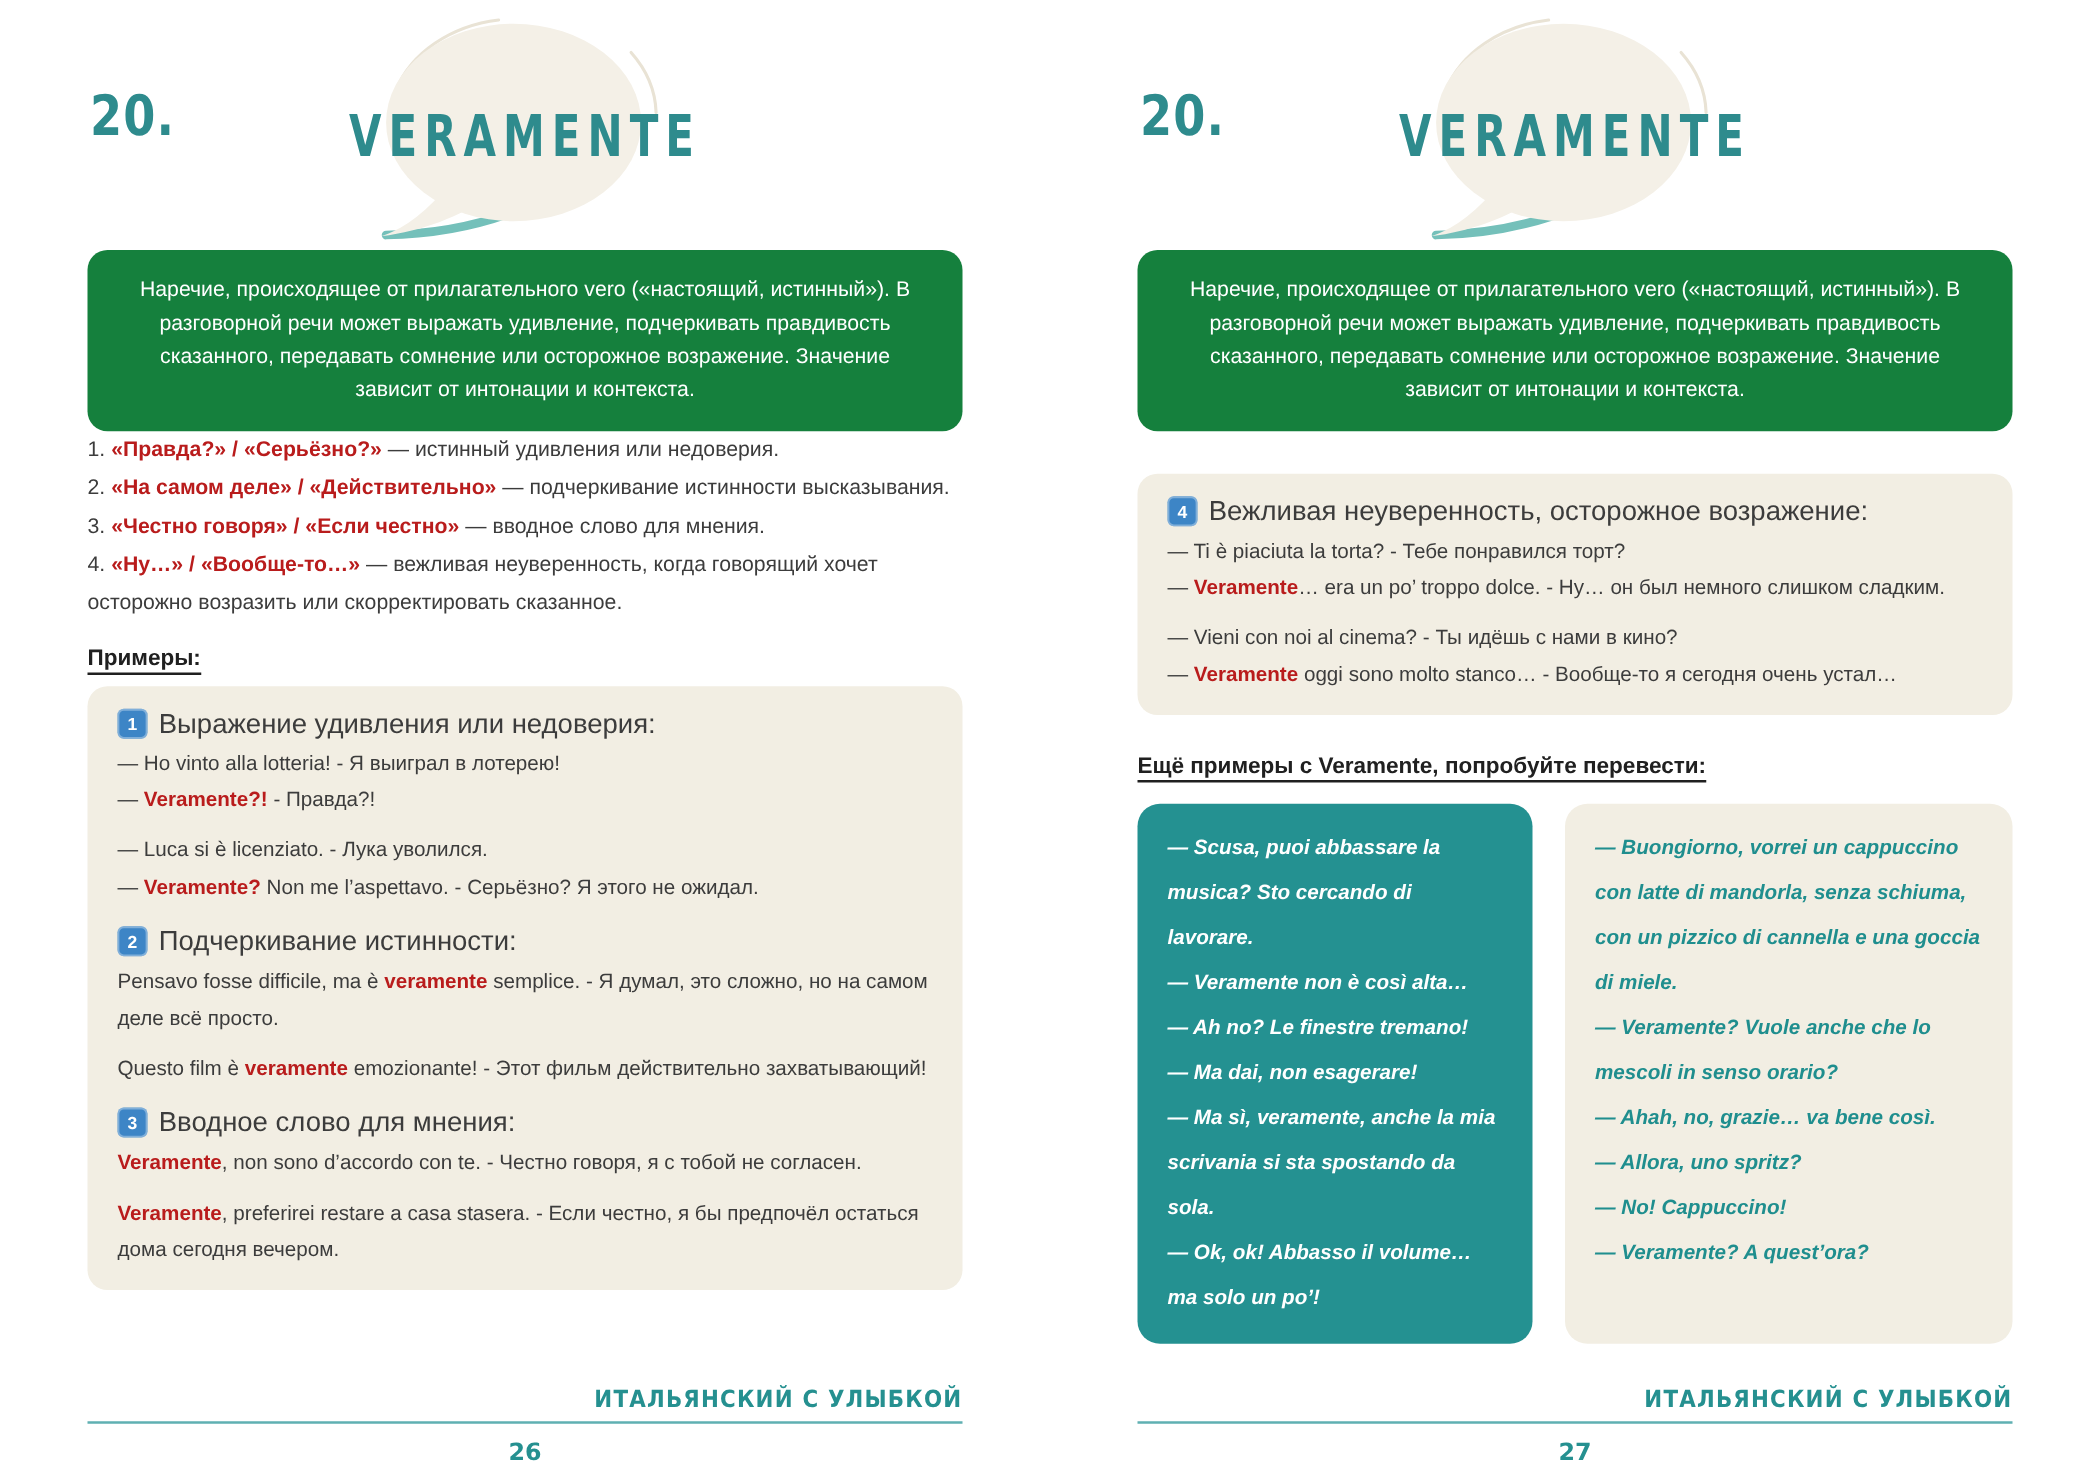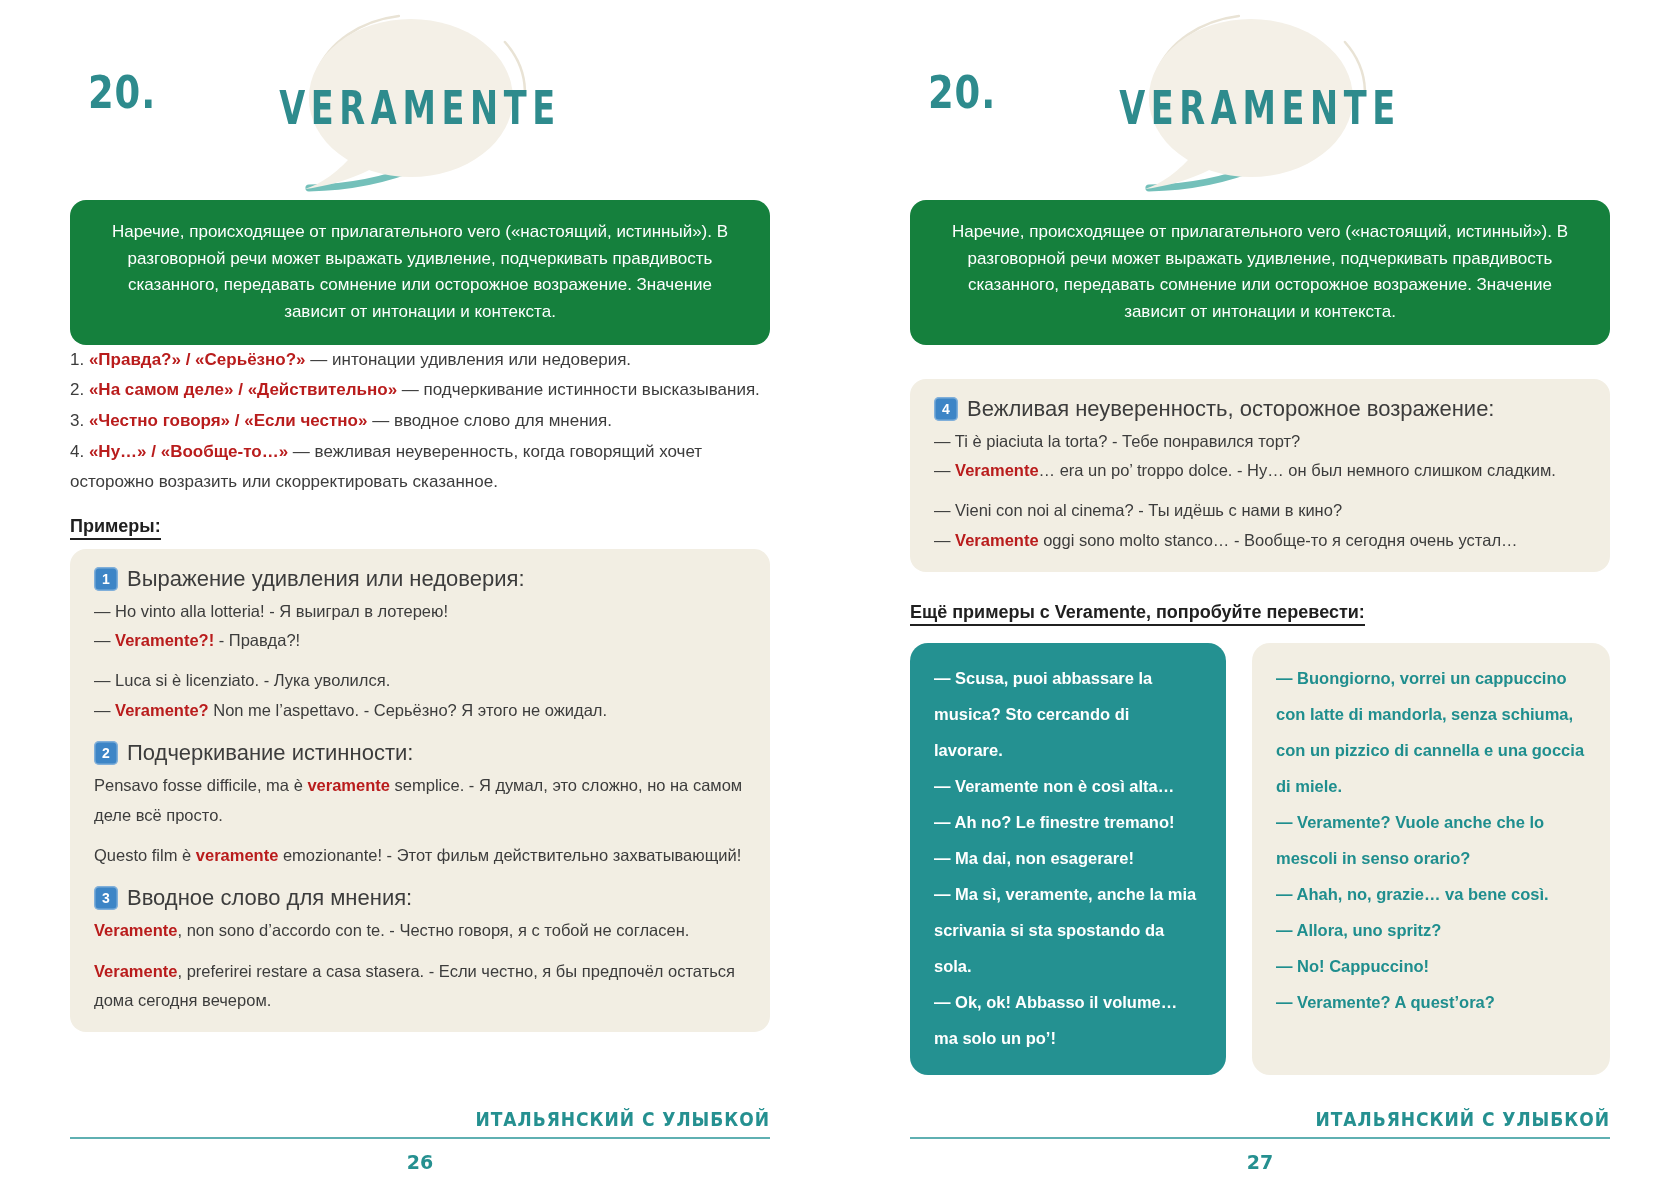--- a/index.html
+++ b/index.html
@@ -3,21 +3,21 @@
 <meta charset="utf-8">
 <style>
   * { margin:0; padding:0; box-sizing:border-box; }
   html,body { width:1680px; height:1187px; background:#ffffff; overflow:hidden;
               font-family:"Liberation Sans", sans-serif; color:#3c3c3c; }
   .spread { display:flex; width:1680px; height:1187px; }
   .page { width:840px; height:1187px; padding:0 70px; position:relative; background:#fff; }
 
   
   .header { position:relative; height:200px; }
-  .chapter-num { position:absolute; left:18px; top:68px; }
+  .chapter-num { position:absolute; left:2px; top:68px; }
   .disp { font-family:"DejaVu Sans", sans-serif; font-weight:800; color:#2e8b8d; }
   .chapter-num .disp { display:inline-block; font-size:42px; letter-spacing:1px;
                        transform:scale(.88,1.06); transform-origin:left center; }
   .bubble-wrap { position:absolute; left:50%; top:10px; transform:translateX(-52%);
                  width:256px; height:190px; }
   .bubble-wrap svg { width:100%; height:100%; display:block; }
   .word-title { position:absolute; left:50%; top:84px; transform:translateX(-50%);
                 white-space:nowrap; z-index:2; }
   .word-title .disp { display:inline-block; font-size:42px; letter-spacing:7px;
                       transform:scale(.8,1.1); }
@@ -43,21 +43,21 @@
   .badge { min-width:24px; height:24px; border-radius:5px; background:#3d85c6; color:#fff;
            font-weight:700; font-size:14px; display:flex; align-items:center;
            justify-content:center; box-shadow:inset 0 0 0 1.5px rgba(255,255,255,.35); }
   .ex-title { font-size:22px; }
   .ex-para { line-height:1.78; }
   .ex-para.gap { margin-top:11px; }
 
   
   .card.first-right { margin-top:34px; }
   .more-heading { margin:30px 0 20px; }
-  .dialog-row { display:flex; gap:26px; }
+  .dialog-row { display:flex; gap:26px;font-style:italic; }
   .dialog-box { border-radius:18px; padding:18px 24px; font-weight:700; font-size:16.5px;
                 line-height:2.18; }
   .dialog-box.teal { background:#249191; color:#ffffff; width:316px; flex:none; }
   .dialog-box.cream { background:#f2eee3; color:#1f8e8e; flex:1; }
   .dialog-line { margin:0; }
 
   
   .footer { position:absolute; left:70px; right:70px; bottom:14px; }
   .brand { text-align:right; }
   .brand .disp { display:inline-block; font-size:18px; letter-spacing:1px; color:#259090;
@@ -87,21 +87,21 @@
       </div>
       <div class="word-title">
         <span class="disp">VERAMENTE</span>
       </div>
     </div>
 
     <div class="intro-box">Наречие, происходящее от прилагательного vero («настоящий, истинный»). В разговорной речи может выражать удивление, подчеркивать правдивость сказанного, передавать сомнение или осторожное возражение. Значение зависит от интонации и контекста.</div>
 
 
     <div class="usage-list">
-        <div><span>1. </span><span class="accent">«Правда?» / «Серьёзно?»</span><span> — интонации удивления или недоверия.</span></div>
+        <div><span>1. </span><span class="accent">«Правда?» / «Серьёзно?»</span><span> — истинный удивления или недоверия.</span></div>
         <div><span>2. </span><span class="accent">«На самом деле» / «Действительно»</span><span> — подчеркивание истинности высказывания.</span></div>
         <div><span>3. </span><span class="accent">«Честно говоря» / «Если честно»</span><span> — вводное слово для мнения.</span></div>
         <div><span>4. </span><span class="accent">«Ну…» / «Вообще-то…»</span><span> — вежливая неуверенность, когда говорящий хочет осторожно возразить или скорректировать сказанное.</span></div>
       </div>
 
     <div class="sec-heading">
       <span>Примеры:</span>
     </div>
 
     <div class="card">

